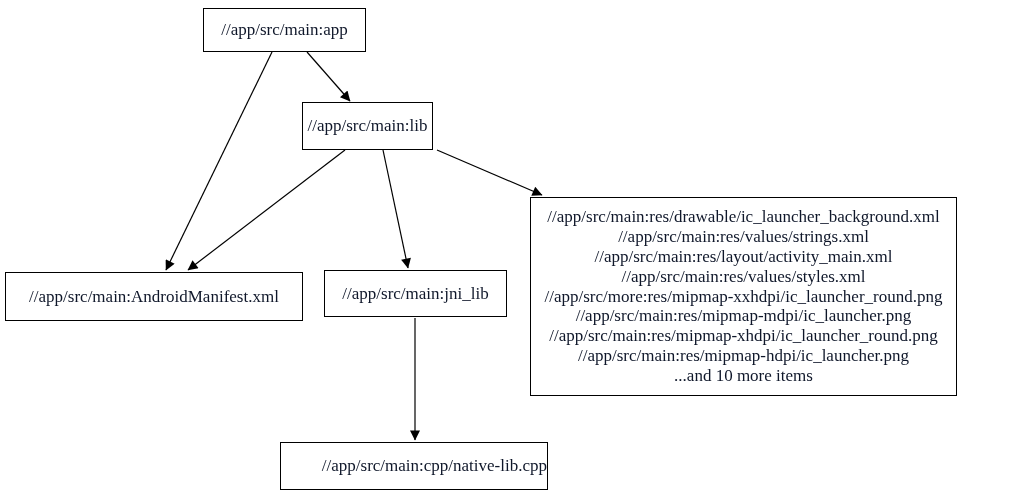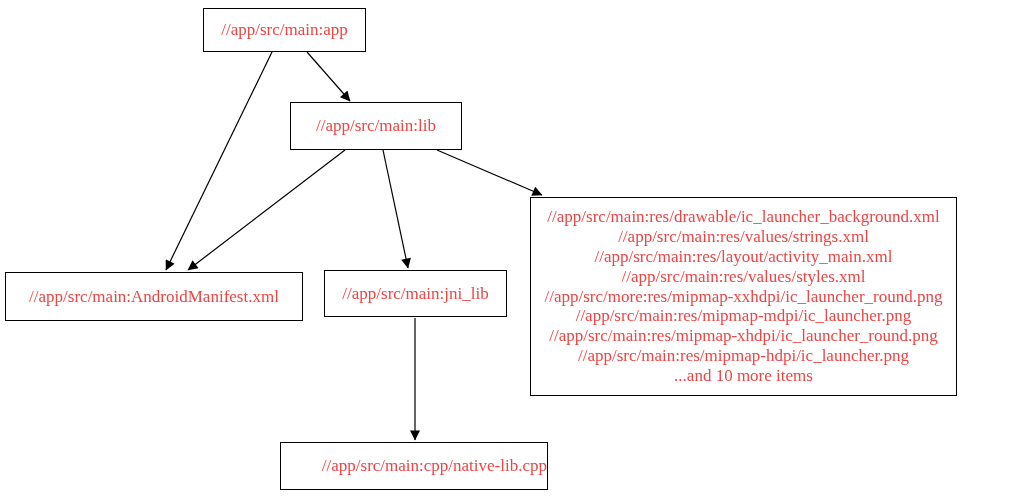--- a/index.html
+++ b/index.html
@@ -6,21 +6,21 @@
     margin: 0;
     padding: 0;
     background: #ffffff;
   }
   .canvas {
     position: relative;
     width: 1018px;
     height: 496px;
     background: #ffffff;
     font-family: "Liberation Serif", "DejaVu Serif", serif;
-    color: #ef4444;
+    color: #0f172a;
     overflow: hidden;
   }
   .edges {
     position: absolute;
     left: 0;
     top: 0;
     width: 1018px;
     height: 496px;
     pointer-events: none;
   }
@@ -35,21 +35,21 @@
     background: #ffffff;
     display: flex;
     align-items: center;
     justify-content: center;
     text-align: center;
     font-size: 17px;
     line-height: 1.15;
     white-space: nowrap;
   }
   .node-app      { left: 203px; top:   8px; width: 163px; height: 44px; }
-  .node-lib      { left: 290px; top: 102px; width: 172px; height: 48px; }
+  .node-lib      { left: 302px; top: 102px; width: 131px; height: 48px; }
   .node-manifest { left:   5px; top: 272px; width: 298px; height: 49px; }
   .node-jni      { left: 324px; top: 270px; width: 183px; height: 47px; }
   .node-native   { left: 280px; top: 442px; width: 268px; height: 48px; justify-content: flex-end; }
   .node-res {
     left: 530px; top: 197px; width: 427px; height: 199px;
     flex-direction: column;
     justify-content: center;
   }
   .node-res .res-line {
     display: block;

